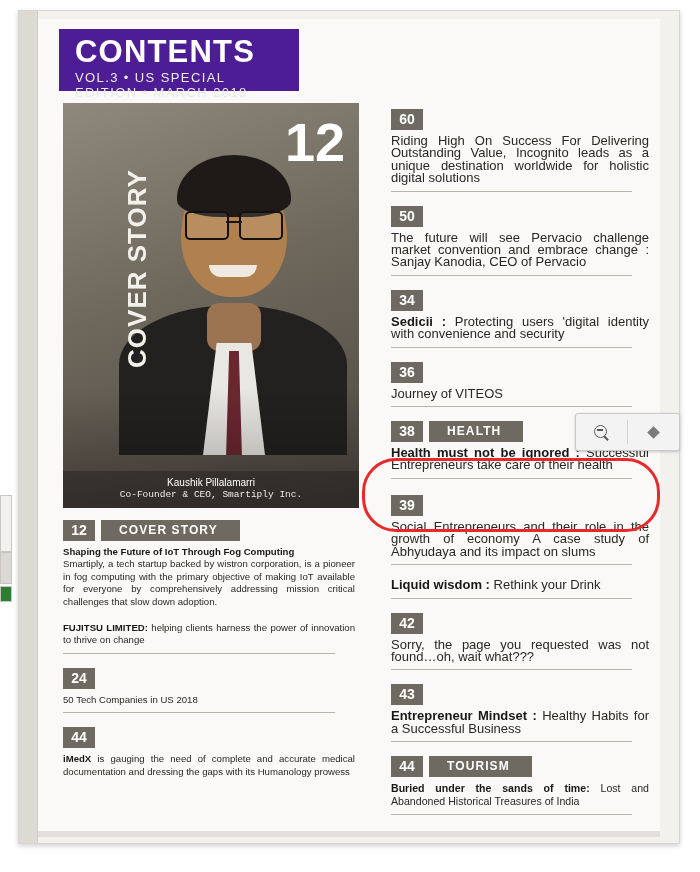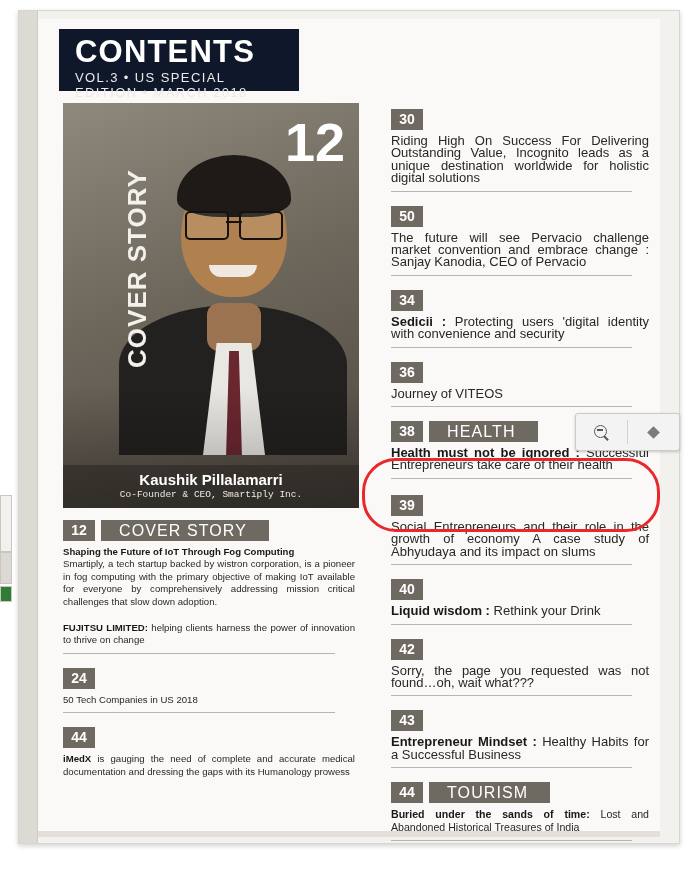--- a/index.html
+++ b/index.html
@@ -63,21 +63,21 @@
   .edge-tab.t2 { top: 552px; height: 30px; background:#dcd9d4; }
   .edge-tab.t3 { top: 586px; height: 14px; background:#2f7d32; }
 
   
   .header {
     position: absolute;
     left: 40px;
     top: 18px;
     width: 240px;
     height: 62px;
-    background: #0f172a;
+    background: #4c1d95;
     padding: 6px 10px 16px 16px;
     box-sizing: border-box;
   }
   .header .title {
     color: #ffffff;
     font-size: 31px;
     font-weight: bold;
     letter-spacing: 1.2px;
     line-height: 34px;
     font-family: "Liberation Sans", sans-serif;
@@ -235,22 +235,22 @@
     position: absolute;
     left: 0;
     bottom: 0;
     width: 100%;
     padding: 6px 0 8px 0;
     text-align: center;
     background: rgba(40,36,32,0.55);
   }
   .caption-name {
     color: #ffffff;
-    font-size: 15px;
-    font-weight: bold;
+    font-size: 10px;
+    font-weight: normal;
   }
   .caption-role {
     color: #ece9e3;
     font-size: 9.5px;
     margin-top: 1px;
     font-family: Liberation Mono, monospace;
   }
 
   
   .entry { margin-top: 14px; position: relative; }
@@ -263,22 +263,22 @@
     font-size: 14px;
     font-weight: bold;
     padding: 2px 8px 3px 8px;
     min-width: 16px;
     text-align: center;
     line-height: 16px;
   }
   .sectiontag {
     background: #6f6a61;
     color: #ffffff;
-    font-size: 16px;
-    font-weight: normal;
+    font-size: 12px;
+    font-weight: bold;
     letter-spacing: 1.1px;
     margin-left: 6px;
     padding: 3px 22px 3px 18px;
     line-height: 15px;
   }
   .entry-body {
     margin-top: 5px;
     font-size: 9.6px;
     line-height: 12.4px;
     color: #2a2724;
@@ -448,21 +448,21 @@
           <span>is gauging the need of complete and accurate medical documentation and dressing the gaps with its Humanology  prowess</span>
         </div>
       </div>
 
     </div>
 
     <div class="right-col">
 
       <div class="entry">
         <div class="numrow">
-          <div class="num">30</div>
+          <div class="num">60</div>
         </div>
         <div class="entry-body">
           <span>Riding High On Success For Delivering Outstanding Value, Incognito leads as a unique destination worldwide for holistic digital solutions</span>
         </div>
         <div class="rule"></div>
       </div>
 
       <div class="entry">
         <div class="numrow">
           <div class="num">50</div>
@@ -510,23 +510,20 @@
         <div class="numrow">
           <div class="num">39</div>
         </div>
         <div class="entry-body">
           <span>Social Entrepreneurs and their role in the growth of economy A case study of Abhyudaya and its impact on slums</span>
         </div>
         <div class="rule"></div>
       </div>
 
       <div class="entry">
-        <div class="numrow">
-          <div class="num">40</div>
-        </div>
         <div class="entry-body">
           <b>Liquid wisdom :</b>
           <span>Rethink your Drink</span>
         </div>
         <div class="rule"></div>
       </div>
 
       <div class="entry">
         <div class="numrow">
           <div class="num">42</div>

